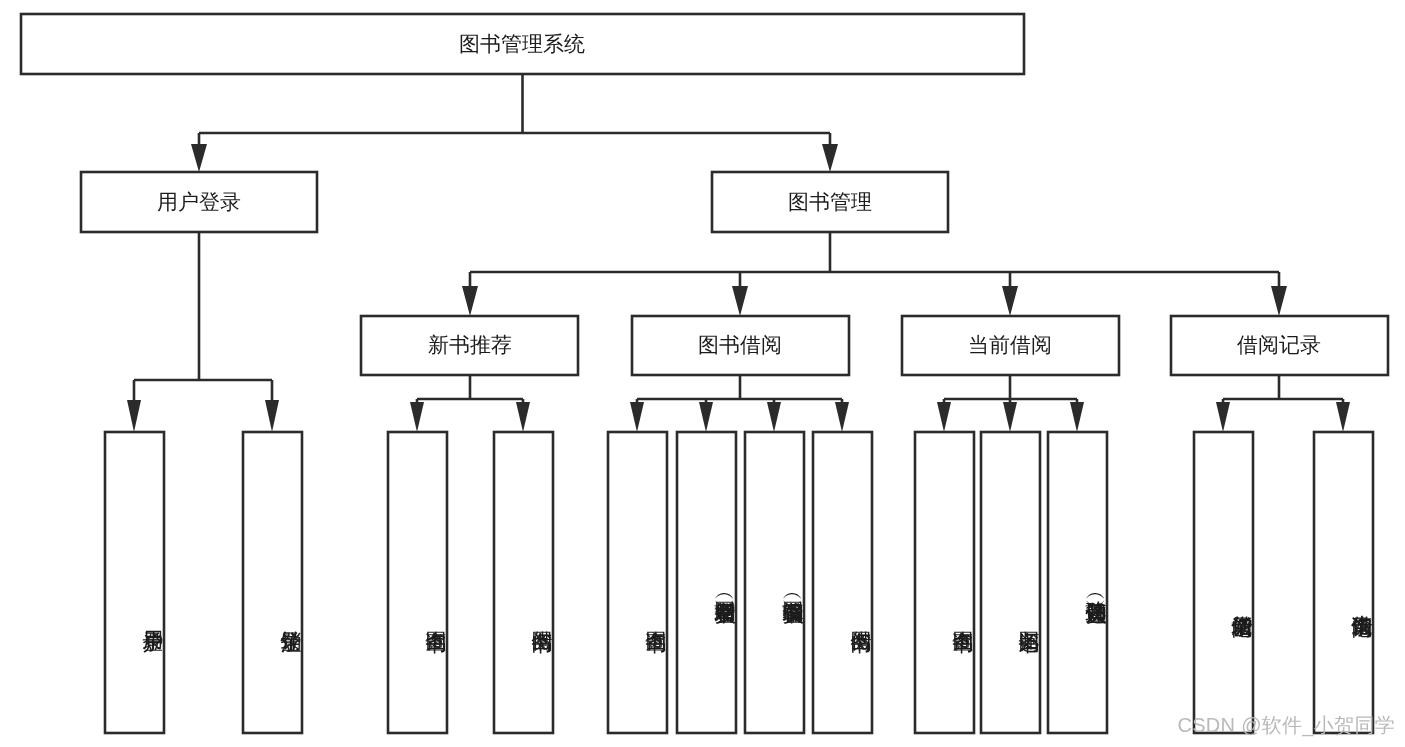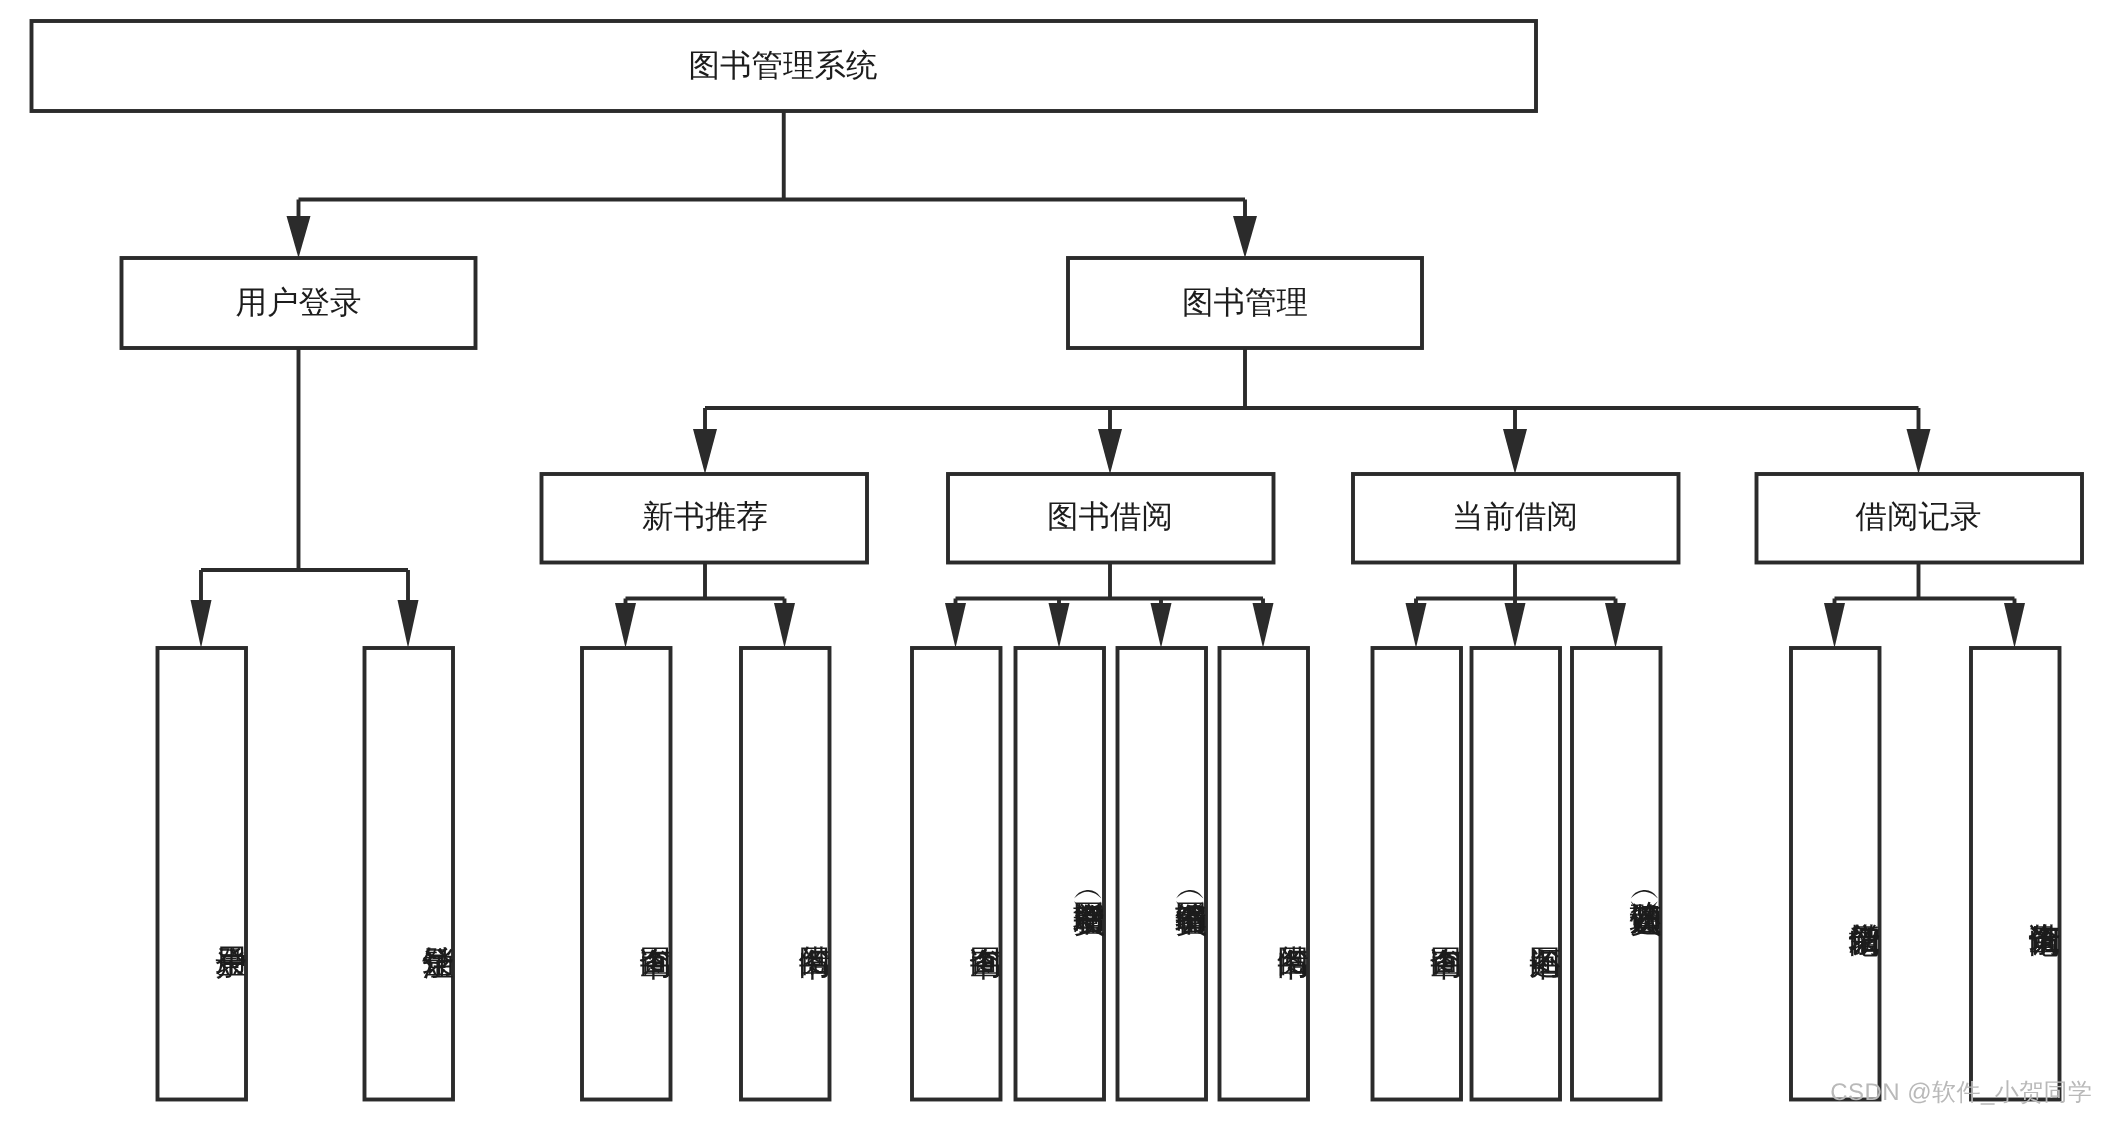--- a/index.html
+++ b/index.html
@@ -60,21 +60,21 @@
     line-height: 1.06;
     color: #1c1c1c;
     letter-spacing: 0.5px;
     white-space: nowrap;
     pointer-events: none;
   }
   .watermark {
     position: absolute;
     right: 10px;
     bottom: 8px;
-    font-size: 16px;
+    font-size: 20px;
     color: #b9b9b9;
     font-family: "Liberation Sans", "DejaVu Sans", sans-serif;
     white-space: nowrap;
     letter-spacing: 0.3px;
   }
 </style>
 </head>
 <body>
 
 <div id="diagram-root">

